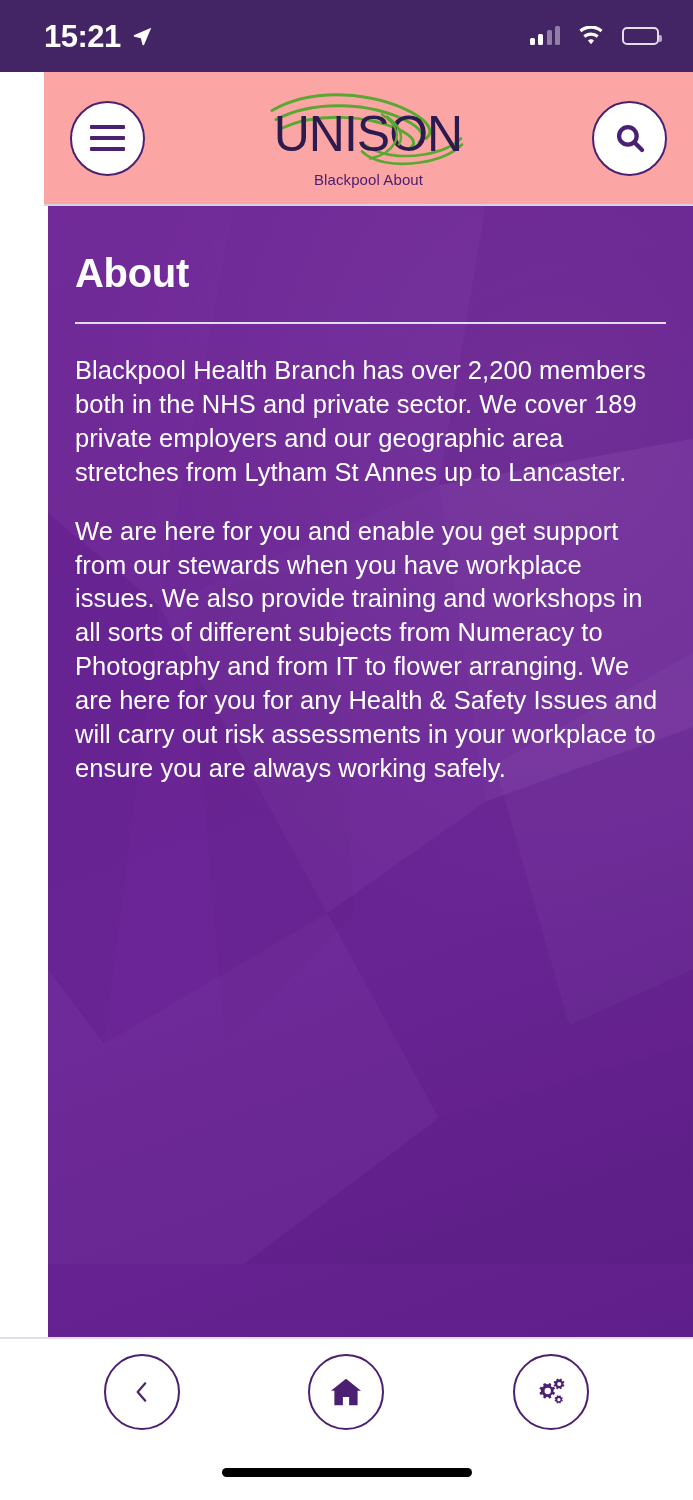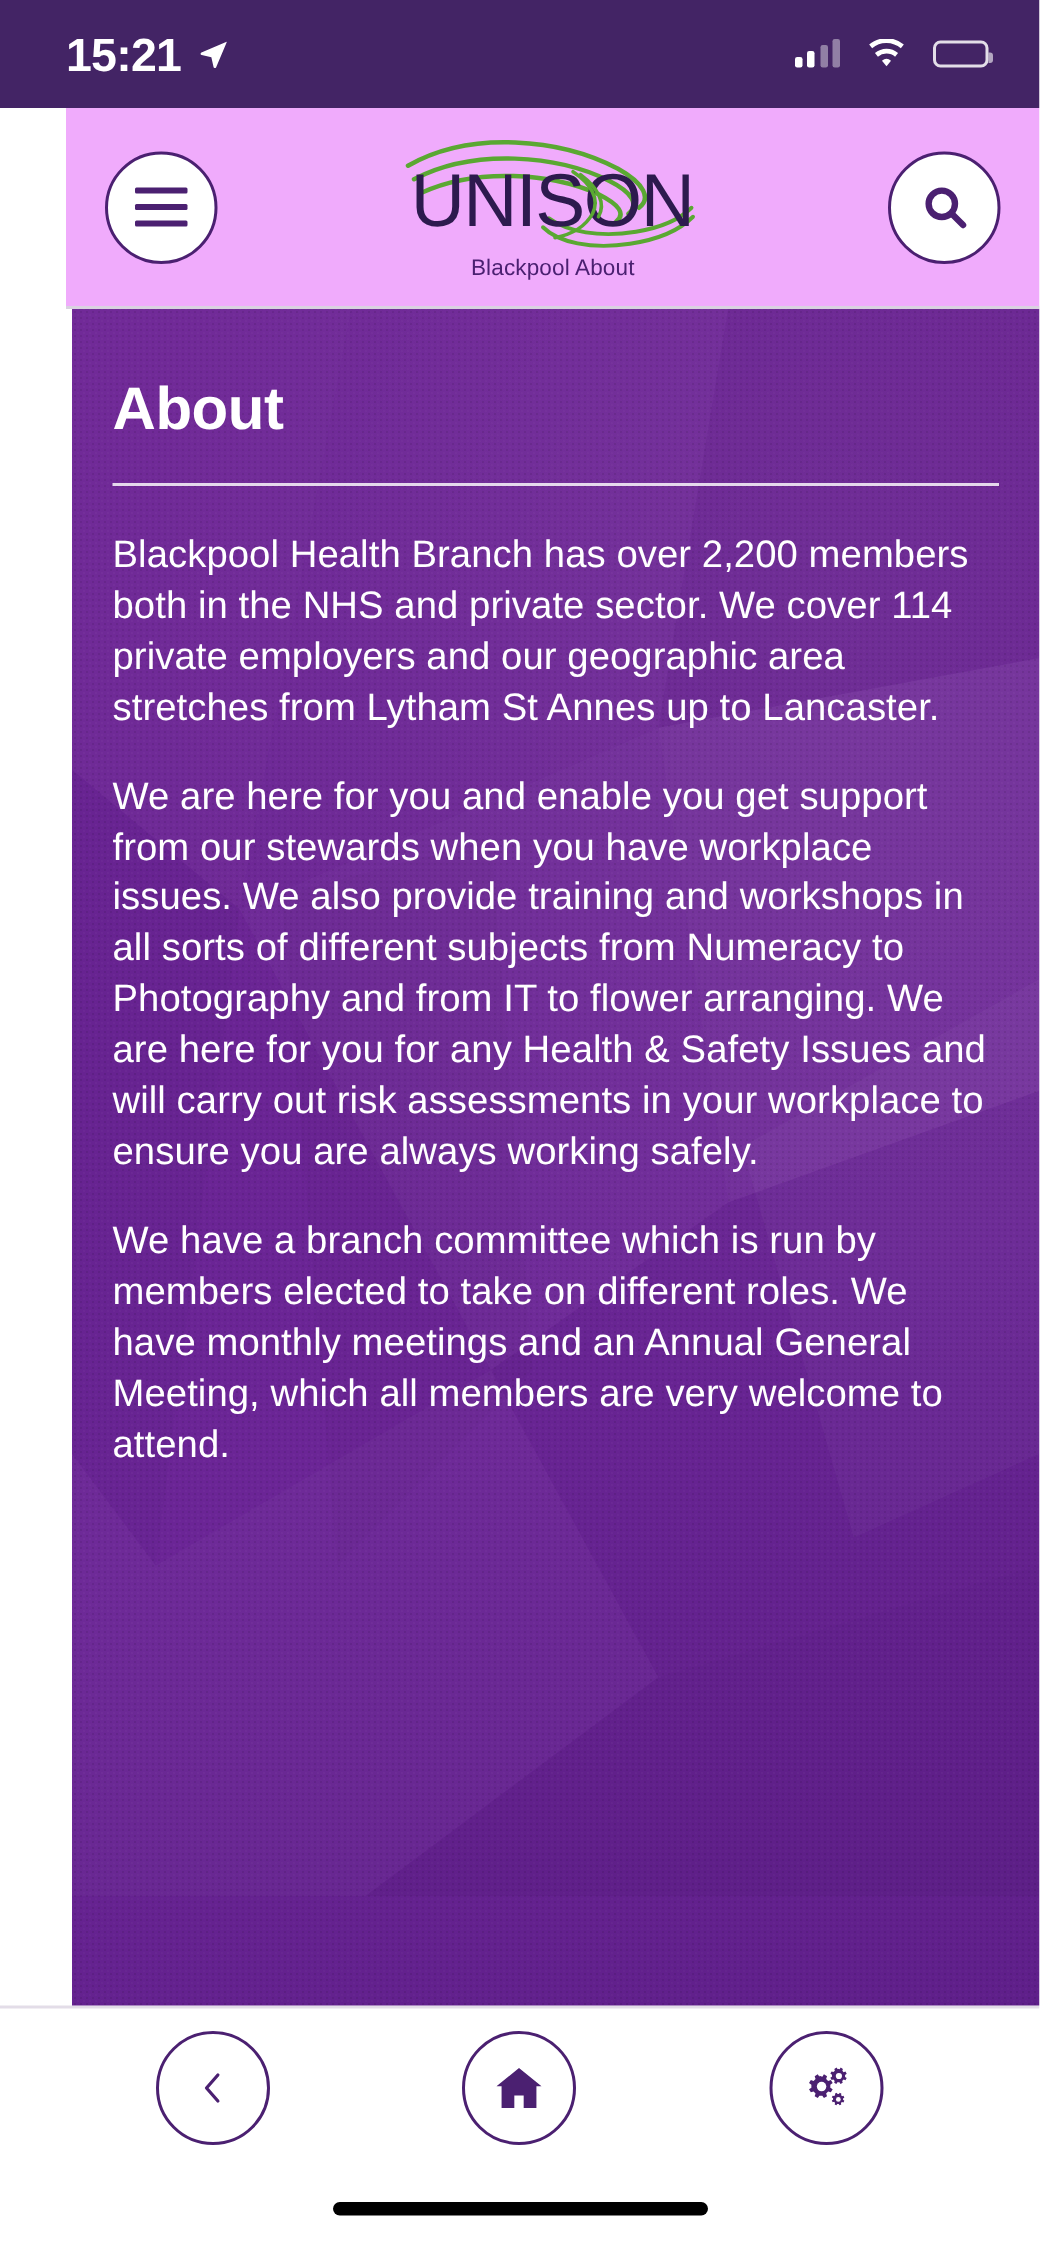--- a/index.html
+++ b/index.html
@@ -28,21 +28,21 @@
   .bars i:nth-child(3){ height:15px; opacity:.42; }
   .bars i:nth-child(4){ height:19px; opacity:.42; }
   .battery { position:relative; width:37px; height:18px; border:2px solid rgba(255,255,255,.85);
              border-radius:5px; padding:2px; }
   .battery .lvl { height:100%; width:65%; background:#ffffff; border-radius:2.5px; }
   .battery::after { content:""; position:absolute; right:-5px; top:5.5px; width:3px; height:7px;
                     background:rgba(255,255,255,.6); border-radius:0 2px 2px 0; }
 
   
   .header {
-    height:134px; flex:0 0 134px; background:#f0abfc; position:relative;
+    height:134px; flex:0 0 134px; background:#fca5a5; position:relative;
     display:flex; align-items:center; justify-content:space-between; padding:0 26px;
     border-bottom:2px solid #d9d2e0;
     margin-left:44px;
   }
   .circle-btn {
     width:75px; height:75px; border-radius:50%;
     border:2px solid #4b2071; background:#ffffff;
     display:flex; align-items:center; justify-content:center; flex:0 0 75px;
   }
   .burger { width:35px; display:flex; flex-direction:column; gap:7px; }
@@ -178,23 +178,22 @@
       <polygon points="420,980 693,900 693,1137 210,1137" fill="#000000" opacity="0.030"></polygon>
       <polygon points="480,600 693,480 693,820 560,880" fill="#ffffff" opacity="0.030"></polygon>
       <polygon points="150,420 300,380 330,760 190,900" fill="#000000" opacity="0.016"></polygon>
     </svg>
     <div class="dots"></div>
 
     <div class="content-inner">
       <h1 class="page-title">About</h1>
       <div class="title-rule"></div>
       <div class="body-copy">
-        <p>Blackpool Health Branch has over 2,200 members both in the NHS and private sector. We cover 114 private employers and our geographic area stretches from Lytham St Annes up to Lancaster.</p>
+        <p>Blackpool Health Branch has over 2,200 members both in the NHS and private sector. We cover 189 private employers and our geographic area stretches from Lytham St Annes up to Lancaster.</p>
         <p>We are here for you and enable you get support from our stewards when you have workplace issues. We also provide training and workshops in all sorts of different subjects from Numeracy to Photography and from IT to flower arranging. We are here for you for any Health &amp; Safety Issues and will carry out risk assessments in your workplace to ensure you are always working safely.</p>
-        <p>We have a branch committee which is run by members elected to take on different roles. We have monthly meetings and an Annual General Meeting, which all members are very welcome to attend.</p>
       </div>
     </div>
   </div>
 
   <div class="bottomnav">
 
     <div class="nav-btn">
       <svg width="26" height="26" viewBox="0 0 24 24">
         <polyline points="15,4 8,12 15,20" fill="none" stroke="#4b2071" stroke-width="2" stroke-linecap="round" stroke-linejoin="round"></polyline>
       </svg>

